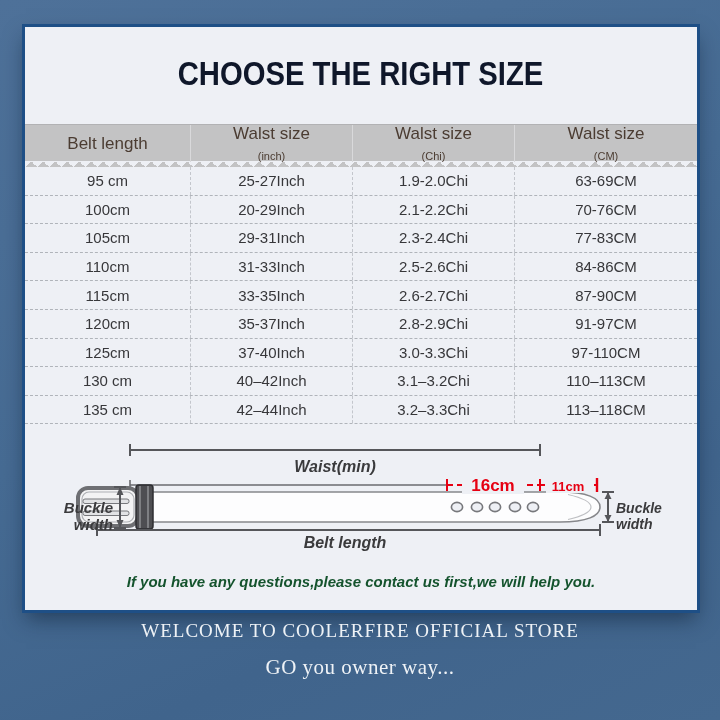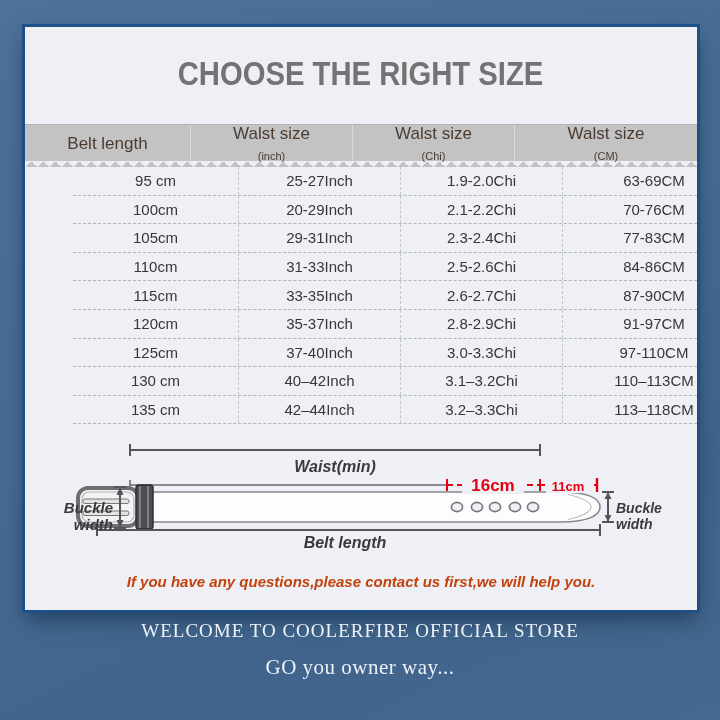--- a/index.html
+++ b/index.html
@@ -8,41 +8,41 @@
     background:linear-gradient(155deg,#4e7199 0%,#466b93 45%,#40648c 75%,#44688f 100%);
     font-family:"Liberation Sans",sans-serif;
   }
   .card{
     position:absolute;left:22px;top:24px;width:672px;height:583px;
     background:#eef0f5;border:3px solid #1e4f86;
     box-shadow:0 10px 20px -4px rgba(8,24,44,.5);
   }
   .title{
     margin:28px 0 0;text-align:center;font-size:34px;line-height:36px;
-    font-weight:bold;color:#737373;letter-spacing:0;
+    font-weight:bold;color:#0f172a;letter-spacing:0;
   }
   .title span{display:inline-block;transform:scaleX(.86);transform-origin:center;}
   
   .size-table{margin-top:33px;}
   .thead{
     display:grid;grid-template-columns:165px 162px 162px 183px;
     height:36px;background:#c3c3c4;border-top:1px solid #b2b2b4;
   }
   .th{
     display:flex;flex-direction:column;align-items:center;justify-content:center;
     color:#4b3c32;border-left:1px solid #d9d9db;line-height:1.05;
   }
   .th:first-child{border-left:none;}
   .th .h-label{font-size:17px;}
   .th .h-sub{font-size:11px;margin-top:8px;}
   .sawtooth{
     height:6px;
     background:conic-gradient(from 135deg at 50% 0,#c3c3c4 90deg,rgba(0,0,0,0) 0) 0 0/12px 6px repeat-x;
   }
-  .tbody{border-bottom:1px dashed #b0b4ba;margin-left:48px;}
+  .tbody{border-bottom:1px dashed #b0b4ba;}
   .tr{
     display:grid;grid-template-columns:165px 162px 162px 183px;height:27.6px;
     align-items:center;
   }
   .tr + .tr{border-top:1px dashed #b0b4ba;}
   .td{
     font-size:15px;color:#37373a;text-align:center;align-self:stretch;
     display:flex;align-items:center;justify-content:center;
     border-left:1px dashed #c3c6cc;
   }
@@ -57,21 +57,21 @@
   .bw-right{left:591px;width:82px;top:72px;text-align:left;font-size:14px;}
   .rlabel{
     position:absolute;color:#e60012;font-weight:bold;background:#eef0f5;
     text-align:center;line-height:1;
   }
   .r16{left:437px;width:62px;top:49px;font-size:17px;}
   .r11{left:521px;width:44px;top:52px;font-size:13px;}
   
   .note{
     margin-top:17px;text-align:center;font-size:15px;font-style:italic;
-    font-weight:bold;color:#c2410c;
+    font-weight:bold;color:#14532d;
   }
   .footer{
     position:absolute;left:0;width:720px;top:620px;text-align:center;
     font-family:"Liberation Serif",serif;color:#eef2f6;
   }
   .footer-line1{font-size:19px;letter-spacing:1px;}
   .footer-line2{font-size:21px;margin-top:13px;letter-spacing:.5px;}
 </style>
 </head>
 <body>

